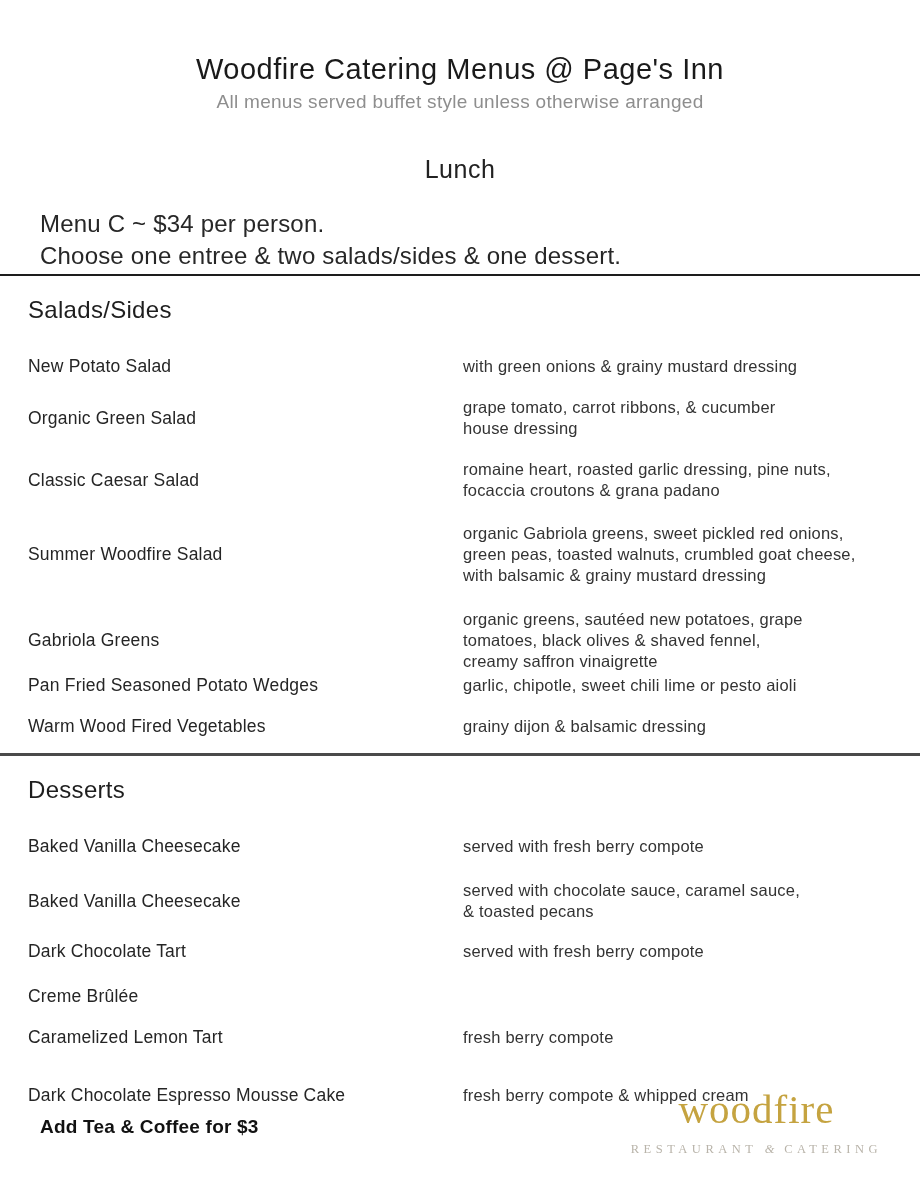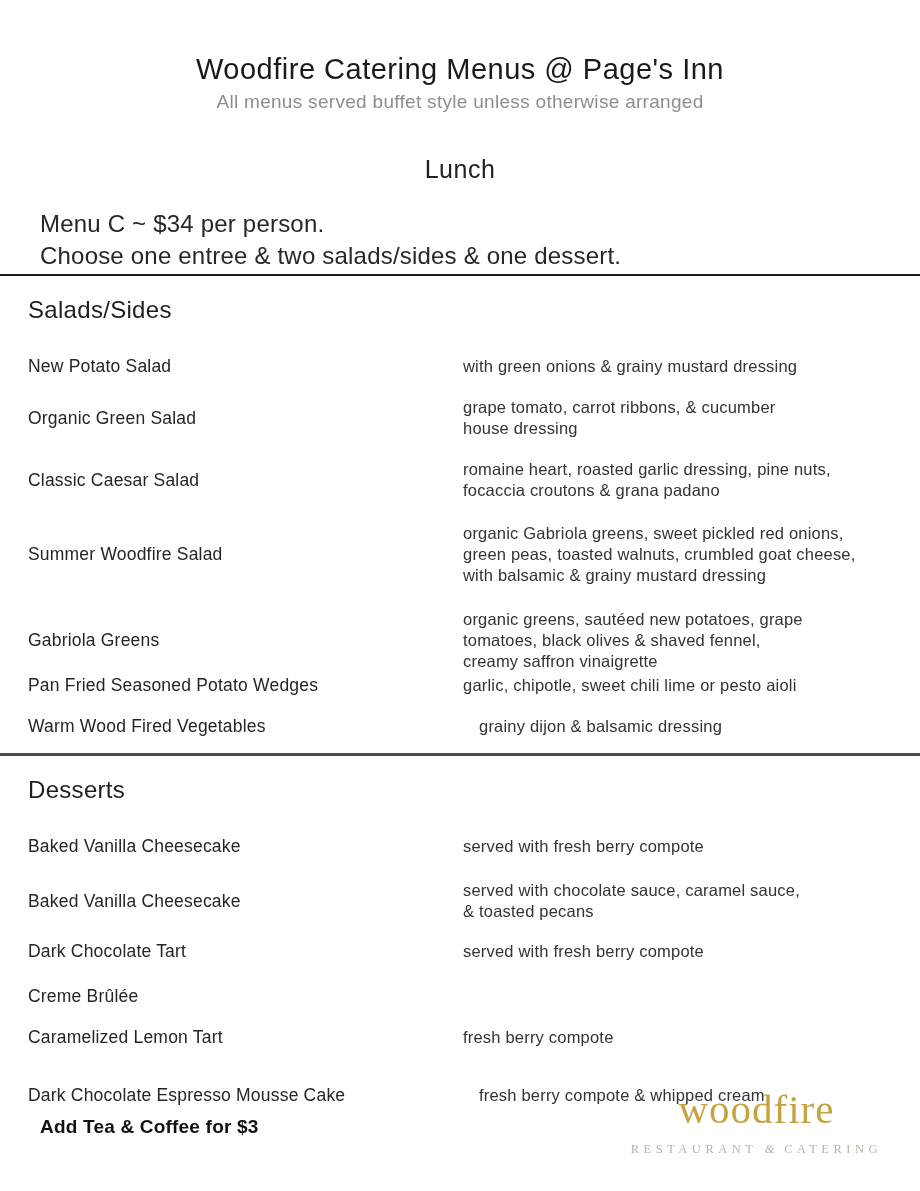--- a/index.html
+++ b/index.html
@@ -34,21 +34,21 @@
   .item-name { width: 435px; flex-shrink: 0; font-size: 17.5px; line-height: 21px; color: #252525; letter-spacing: 0.2px; }
   .item-desc { font-size: 16.5px; line-height: 21px; color: #333333; white-space: pre-line; letter-spacing: 0.2px; }
 
   .m20 { margin-bottom: 20px; }
   .m22 { margin-bottom: 22px; }
   .m23 { margin-bottom: 23px; }
   .m3  { margin-bottom: 3px;  }
   .m19 { margin-bottom: 19px; }
   .m24 { margin-bottom: 24px; }
   .m37 { margin-bottom: 37px; }
-  .m0  { margin-bottom: 0; gap: 16px; }
+  .m0  { margin-bottom: 0; }
 
   
   .addon { position: absolute; left: 40px; top: 1116px; font-size: 19px; font-weight: bold; color: #111111; letter-spacing: 0.2px; }
   .logo { position: absolute; right: 38px; top: 1078px; text-align: center; }
   .logo-word {
     font-family: "Liberation Serif", serif;
     font-size: 41px;
     line-height: 62px;
     color: #c5a340;
     letter-spacing: 1px;

